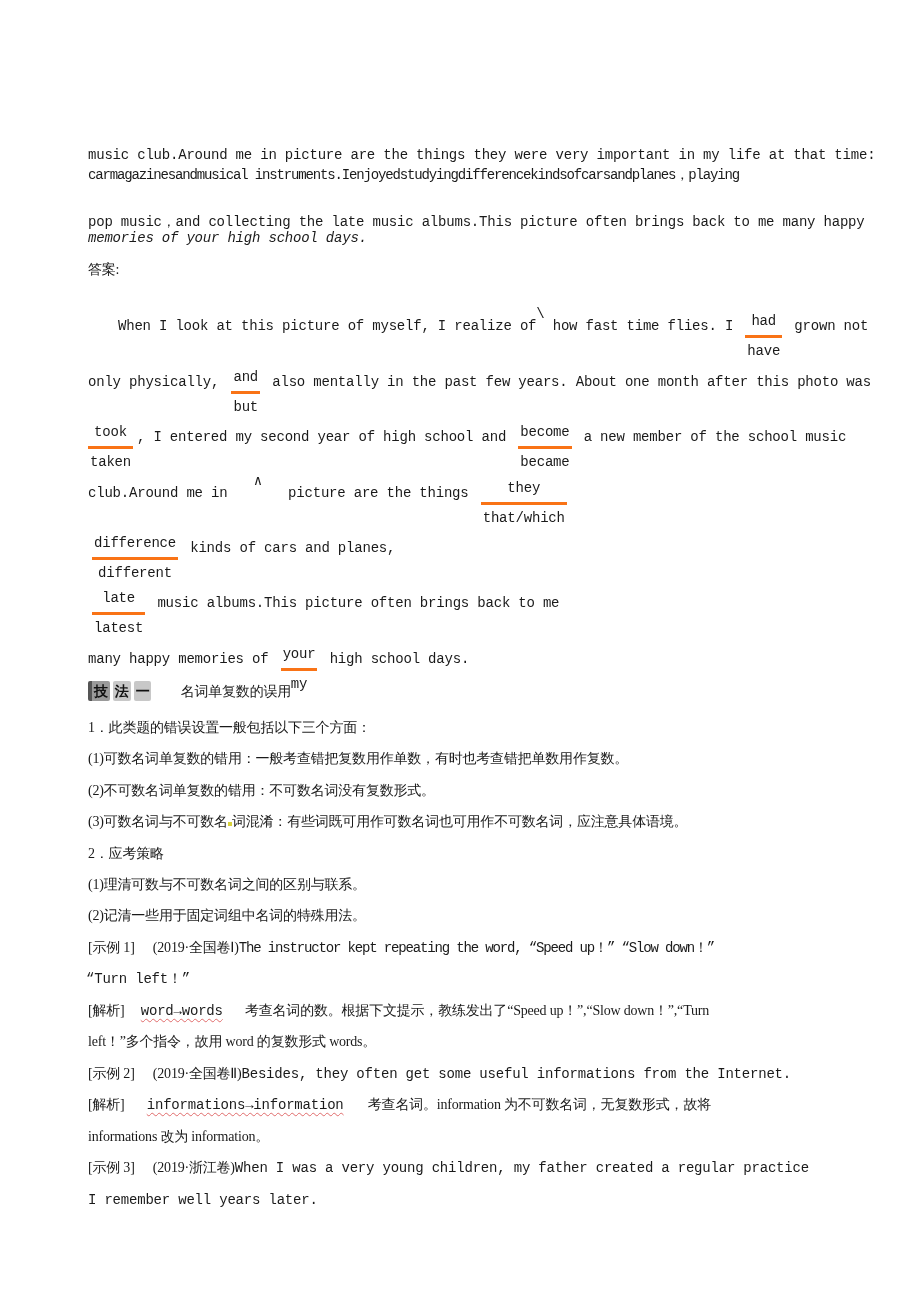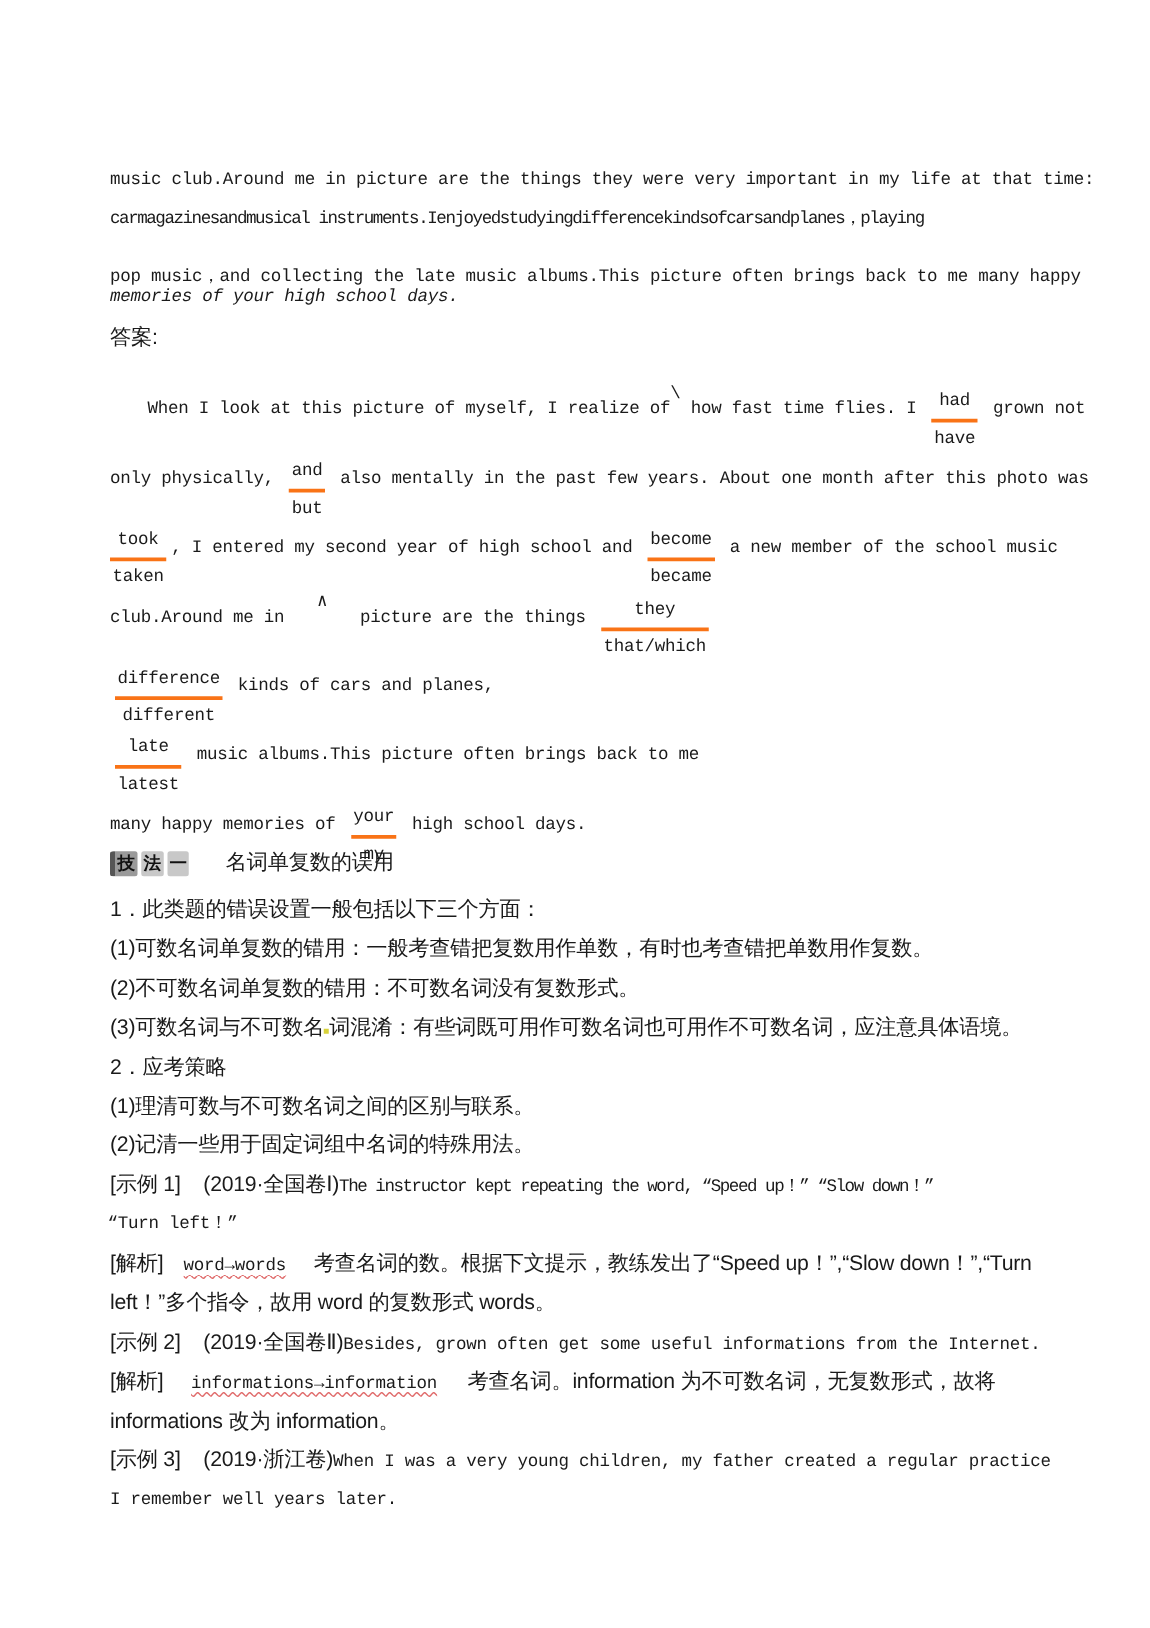--- a/index.html
+++ b/index.html
@@ -5,21 +5,21 @@
   html, body { margin: 0; padding: 0; }
   body {
     width: 920px; height: 1302px; background: #ffffff; position: relative; overflow: hidden;
     font-family: "Liberation Mono", "DejaVu Sans Mono", monospace;
     color: #1a1a1a;
   }
   .ln {
     position: absolute; left: 88px; white-space: nowrap;
     font-size: 14px; line-height: 18px; letter-spacing: -0.2px;
   }
-  .cjk { font-family: Liberation Sans, sans-serif; font-size: 17px; }
+  .cjk { font-family: Liberation Serif, serif; font-size: 14px; }
   .tight { letter-spacing: -1.15px; }
   .frac {
     display: inline-block; position: relative; vertical-align: middle;
     text-align: center; margin: 0 4px; line-height: 18px;
   }
   .frac .top { display: block; border-bottom: 3px solid #f97316; padding: 0 2px 5px 2px; margin-top: 19px; }
   .frac .bot { display: block; padding: 4px 2px 0 2px; }
   .mark { display: inline-block; position: relative; top: -12px; font-size: 14px; }
   .badge {
     display: inline-block; background: #9a9a9a; color: #111; font-weight: bold;
@@ -27,21 +27,21 @@
     padding: 1px 2px; margin-right: 3px; border-radius: 2px;
   }
   .badge:first-child { border-left: 4px solid #555; }
   .badge.light { background: #c8c8c8; }
   .squiggle { text-decoration: underline wavy #e06b6b; text-underline-offset: 3px; text-decoration-thickness: 1px; }
   .yellow-dot { display: inline-block; width: 4px; height: 4px; background: #d8d23a; vertical-align: baseline; }
 </style>
 </head>
 <body>
 
-<div class="ln" style="top:135px;text-align:center;">music club.Around me in picture are the things they were very important in my life at that time:</div>
+<div class="ln" style="top:146px;text-align:center;">music club.Around me in picture are the things they were very important in my life at that time:</div>
 <div class="ln tight" style="top:166px;">carmagazinesandmusical instruments.Ienjoyedstudyingdifferencekindsofcarsandplanes，playing</div>
 <div class="ln" style="top:197px;margin-top:16px;">pop music，and collecting the late music albums.This picture often brings back to me many happy</div>
 <div class="ln" style="top:229px;font-style:italic;">memories of your high school days.</div>
 <div class="ln cjk" style="top:261px;">答案:</div>
 
 <div class="ln" style="top:293px; left:118px;">
   <span>When I look at this picture of myself, I realize </span><span>of</span><span class="mark">\</span><span> how fast time flies. I</span>
   <span class="frac"><span class="top">had</span><span class="bot">have</span></span>
   <span>grown not</span>
 </div>
@@ -103,21 +103,21 @@
 <div class="ln" style="top:970px; left:86px;">“Turn left！”</div>
 <div class="ln" style="top:1002px;">
   <span class="cjk">[解析]</span>
   <span class="squiggle" style="margin:0 14px 0 8px;">word→words</span>
   <span class="cjk">考查名词的数。根据下文提示，教练发出了“Speed up！”,“Slow down！”,“Turn</span>
 </div>
 <div class="ln cjk" style="top:1033px;">left！”多个指令，故用 word 的复数形式 words。</div>
 
 <div class="ln" style="top:1065px;">
   <span class="cjk">[示例 2]</span>
-  <span class="cjk" style="margin-left:10px;">(2019·全国卷Ⅱ)</span><span>Besides, grown often get some useful informations from the Internet.</span>
+  <span class="cjk" style="margin-left:10px;">(2019·全国卷Ⅱ)</span><span>Besides, they often get some useful informations from the Internet.</span>
 </div>
 <div class="ln" style="top:1096px;text-align:center;">
   <span class="cjk">[解析]</span>
   <span class="squiggle" style="margin:0 16px 0 14px;">informations→information</span>
   <span class="cjk">考查名词。information 为不可数名词，无复数形式，故将</span>
 </div>
 <div class="ln cjk" style="top:1128px;">informations 改为 information。</div>
 
 <div class="ln" style="top:1159px;">
   <span class="cjk">[示例 3]</span>

